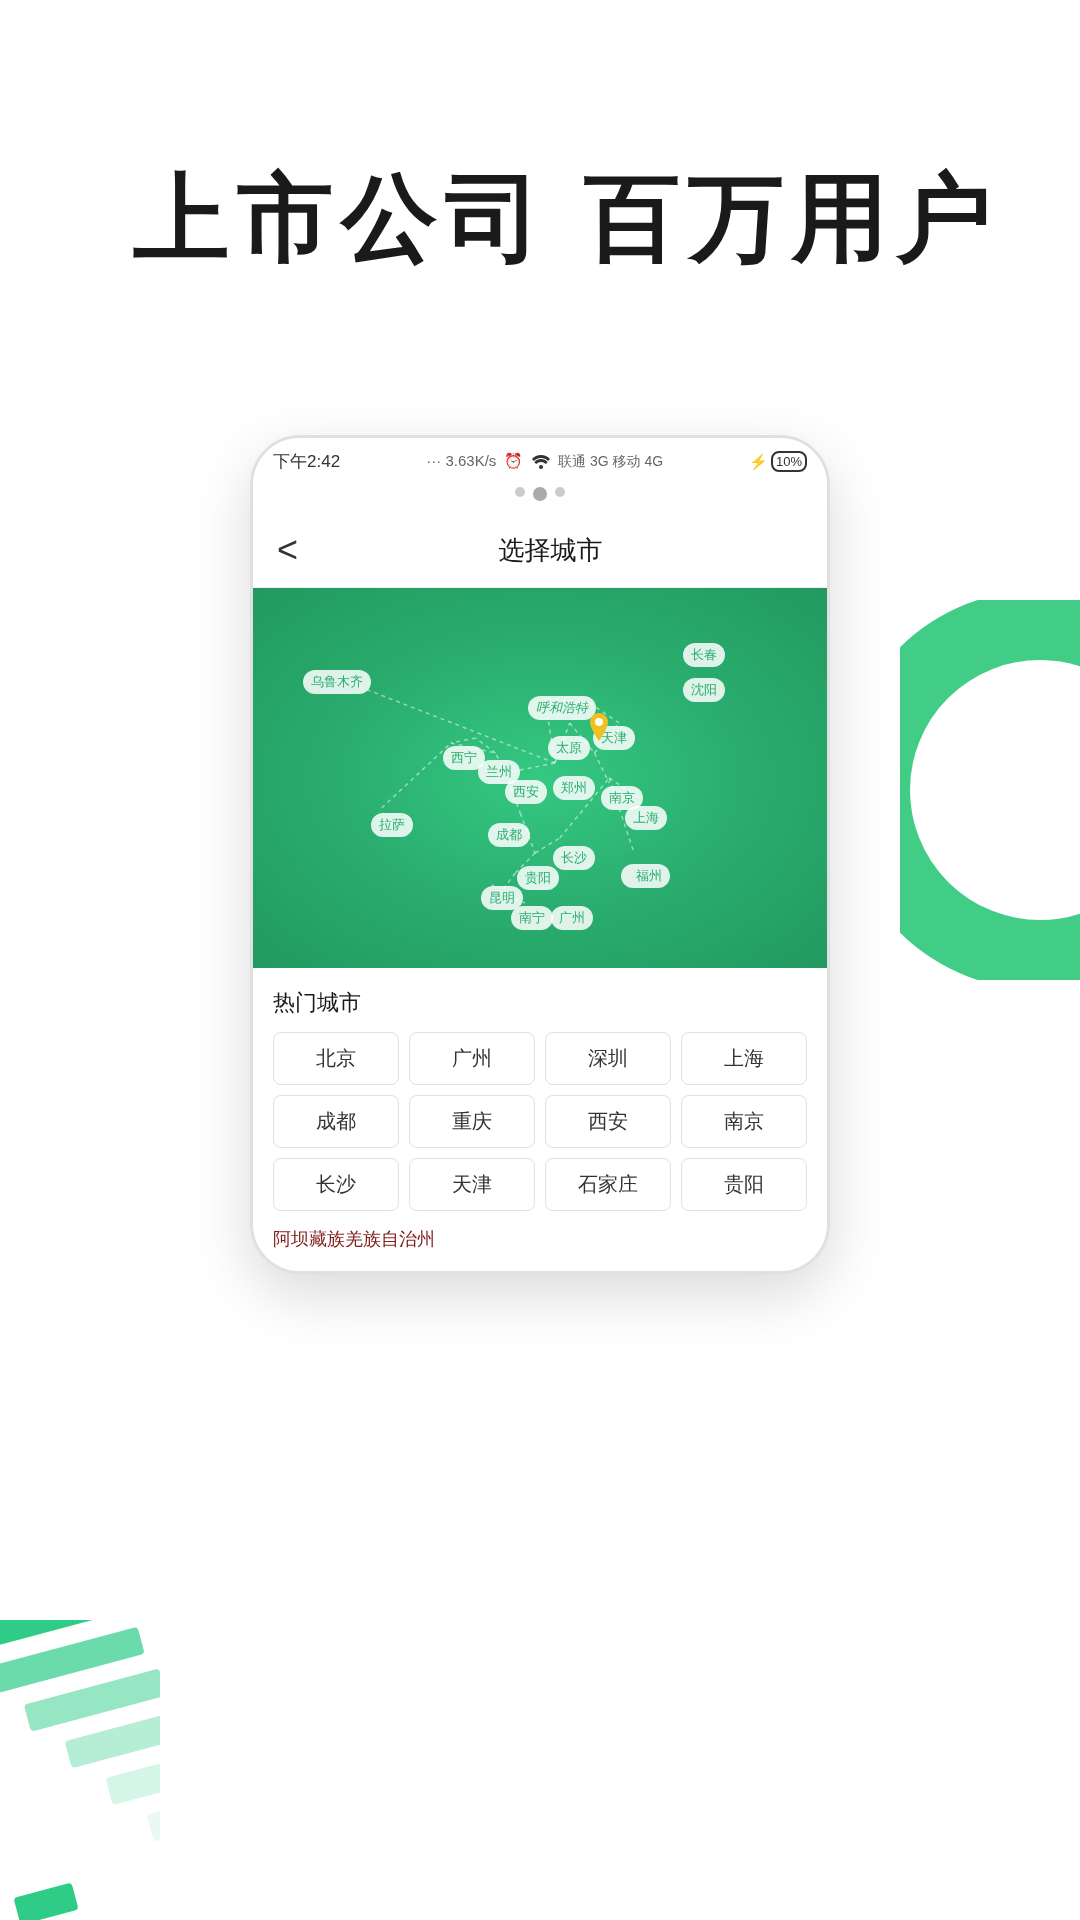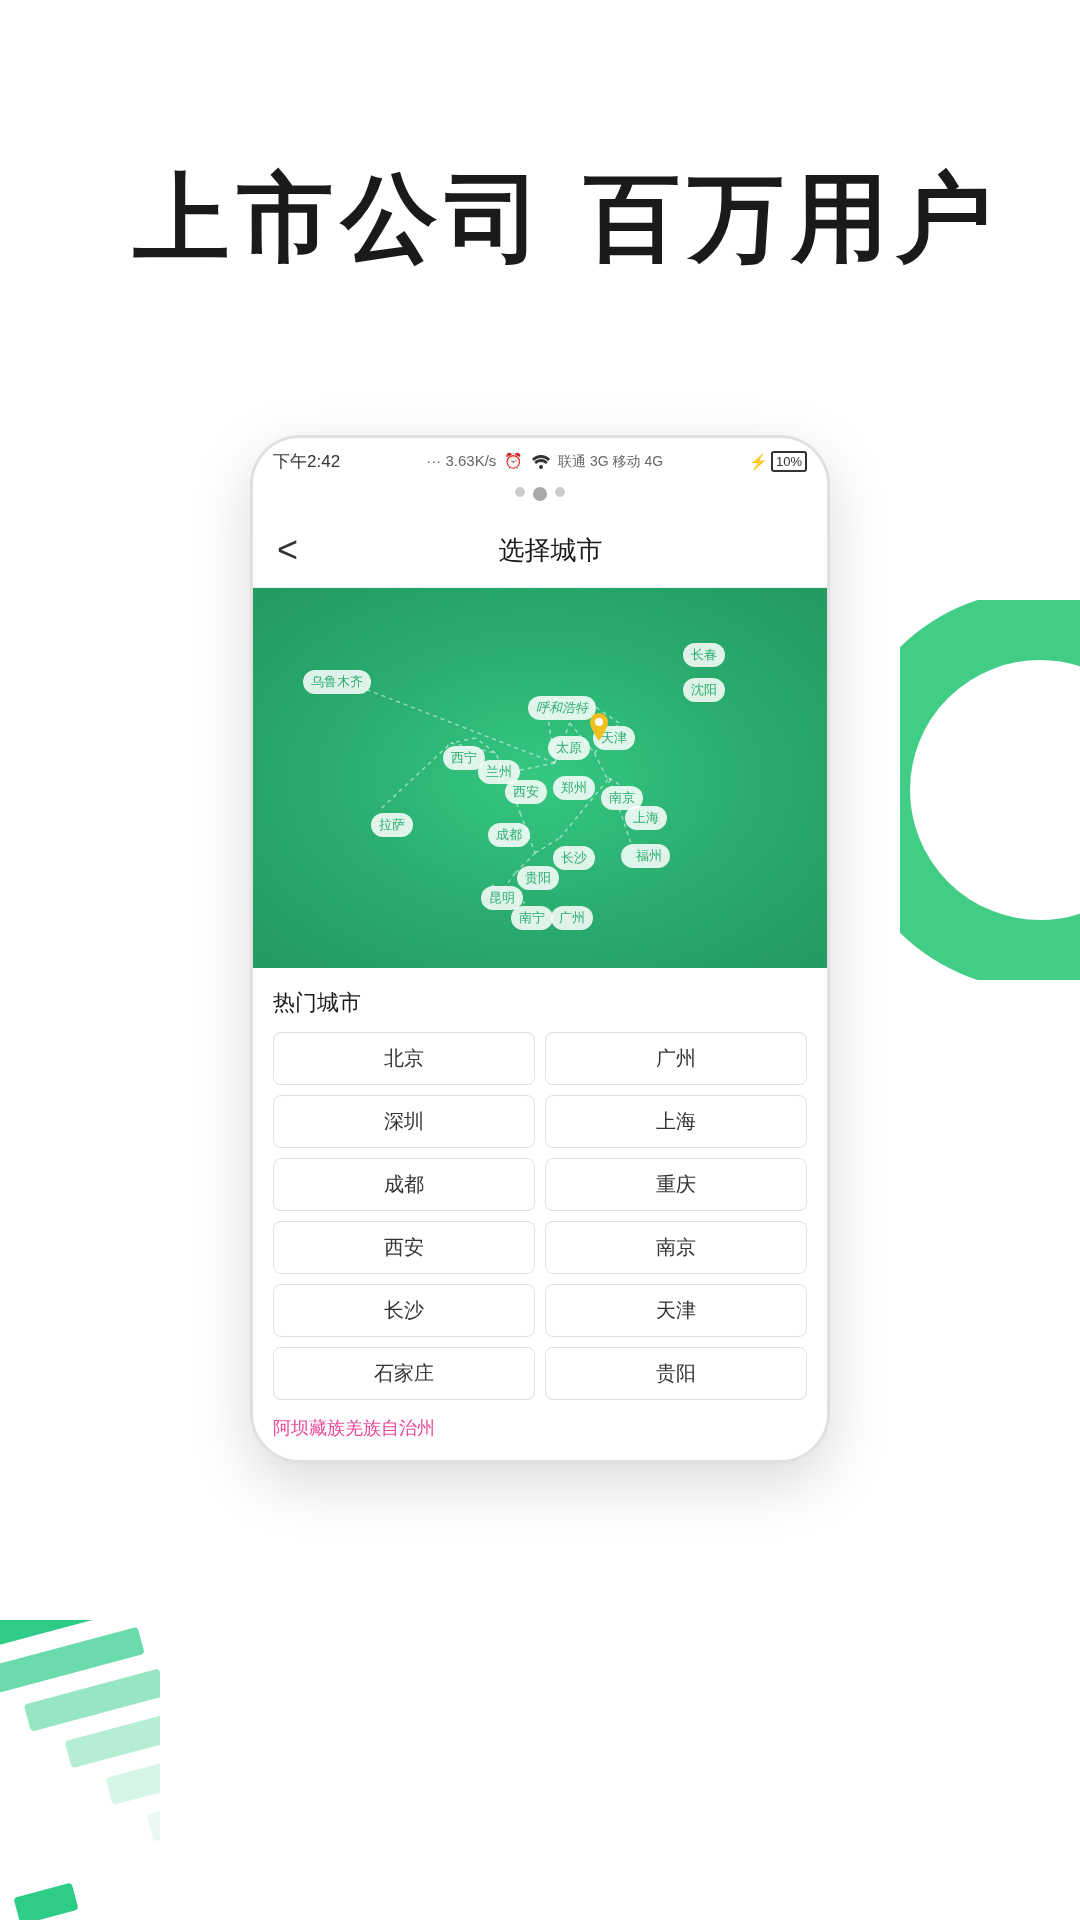--- a/index.html
+++ b/index.html
@@ -155,36 +155,36 @@
       padding: 20px 20px;
     }
     .city-section-title {
       font-size: 22px;
       color: #1a1a1a;
       font-weight: 500;
       margin-bottom: 14px;
     }
     .city-grid {
       display: grid;
-      grid-template-columns: repeat(2, 1fr);
+      grid-template-columns: repeat(4, 1fr);
       gap: 10px;
     }
     .city-item {
       border: 1px solid #e0e0e0;
       border-radius: 8px;
       text-align: center;
       padding: 12px 0;
       font-size: 20px;
       color: #333;
       cursor: pointer;
     }
     .city-footer {
       margin-top: 16px;
       font-size: 18px;
-      color: #ec4899;
+      color: #7f1d1d;
     }
 
     
     .bottom-deco {
       position: absolute;
       bottom: 0;
       left: 0;
       width: 160px;
       height: 300px;
       overflow: hidden;
@@ -253,21 +253,21 @@
         &nbsp;⏰&nbsp;
         <svg width="18" height="14" viewBox="0 0 18 14" style="vertical-align:middle;">
             <path d="M9 3C6.2 3 3.7 4.1 1.9 5.9L0 4C2.3 1.5 5.5 0 9 0s6.7 1.5 9 4l-1.9 1.9C14.3 4.1 11.8 3 9 3z" fill="#333"></path>
             <path d="M9 7c-1.9 0-3.6.8-4.8 2L2.3 7.2C4 5.2 6.4 4 9 4s5 1.2 6.7 3.2L13.8 9C12.6 7.8 10.9 7 9 7z" fill="#333"></path>
             <circle cx="9" cy="12" r="2" fill="#333"></circle>
           </svg>
         &nbsp;<span style="font-size:14px;">联通 3G  移动 4G</span>
       </span>
       <span style="font-size:15px; display:flex; align-items:center; gap:3px;">
         ⚡
-        <span style="border:2px solid #333; border-radius:3px; padding:1px 3px; font-size:13px;">10%</span>
+        <span style="border:2px solid #333; border-radius:8px; padding:1px 3px; font-size:13px;">10%</span>
       </span>
     </div>
 
     <div class="phone-top-bar">
       <div class="phone-notch-dots">
         <div class="notch-dot"></div>
         <div class="notch-dot camera"></div>
         <div class="notch-dot"></div>
       </div>
     </div>
@@ -319,21 +319,21 @@
       <div class="map-city" style="left:190px; top:158px;">西宁</div>
       <div class="map-city" style="left:225px; top:172px;">兰州</div>
       <div class="map-city" style="left:252px; top:192px;">西安</div>
       <div class="map-city" style="left:300px; top:188px;">郑州</div>
       <div class="map-city" style="left:348px; top:198px;">南京</div>
       <div class="map-city" style="left:372px; top:218px;">上海</div>
       <div class="map-city" style="left:118px; top:225px;">拉萨</div>
       <div class="map-city" style="left:235px; top:235px;">成都</div>
       <div class="map-city" style="left:300px; top:258px;">长沙</div>
       <div class="map-city" style="left:264px; top:278px;">贵阳</div>
-      <div class="map-city" style="left:368px; top:256px;padding-left:15px;">福州</div>
+      <div class="map-city" style="left:368px; top:276px;padding-left:15px;">福州</div>
       <div class="map-city" style="left:228px; top:298px;">昆明</div>
       <div class="map-city" style="left:258px; top:318px;">南宁</div>
       <div class="map-city" style="left:298px; top:318px;">广州</div>
 
       <div style="position:absolute; left:335px; top:125px;">
         <svg width="22" height="28" viewBox="0 0 22 28">
           <path d="M11 0C6.1 0 2 4.1 2 9c0 6.4 9 19 9 19s9-12.6 9-19c0-4.9-4.1-9-9-9z" fill="#f0c020"></path>
           <circle cx="11" cy="9" r="4" fill="white"></circle>
         </svg>
       </div>

